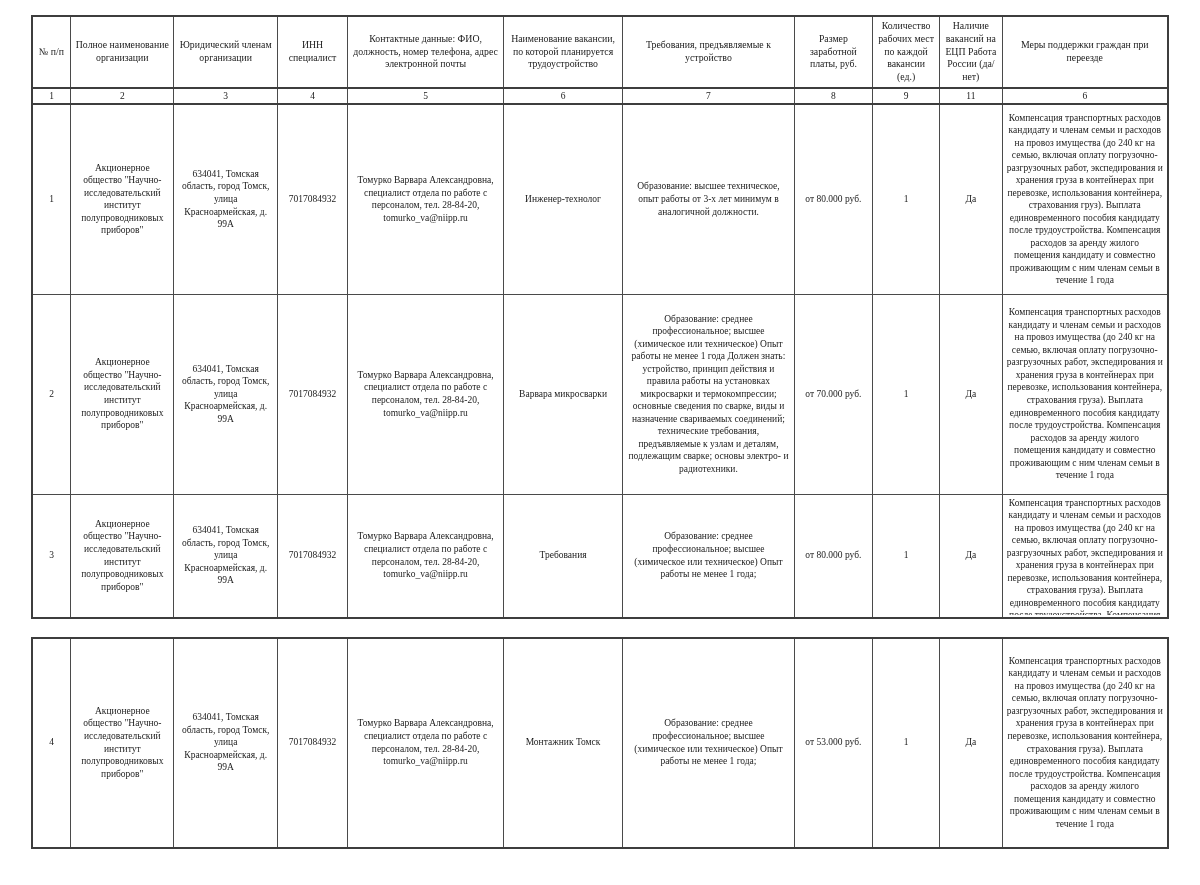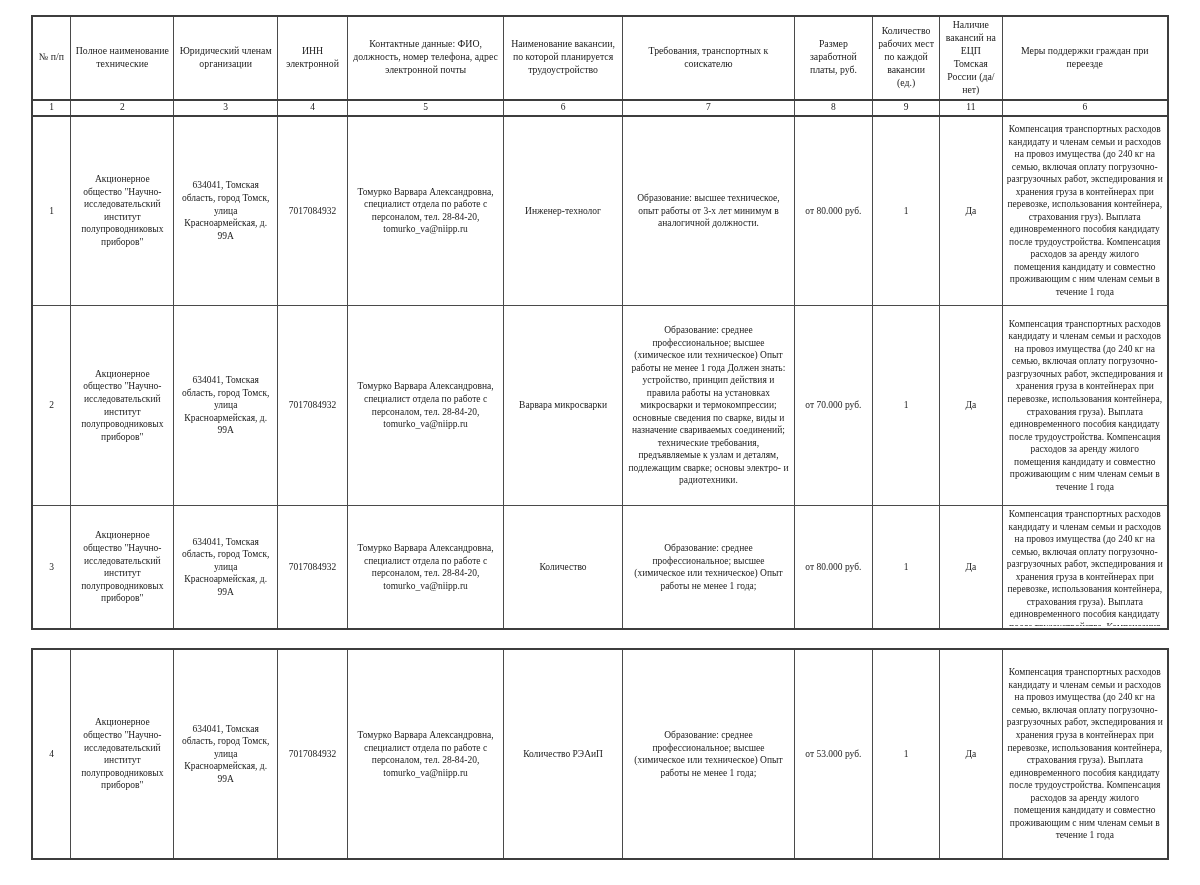--- a/index.html
+++ b/index.html
@@ -60,29 +60,29 @@
       <col style="width:15.1%">
         <col style="width:6.9%">
         <col style="width:5.9%">
       <col style="width:5.5%">
         <col style="width:14.6%">
     </colgroup>
 
     <tbody>
         <tr class="hdr">
       <td>№ п/п</td>
-      <td>Полное наименование технические</td>
+      <td>Полное наименование организации</td>
       <td>Юридический членам организации</td>
-      <td>ИНН электронной</td>
+      <td>ИНН специалист</td>
       <td>Контактные данные: ФИО, должность, номер телефона, адрес электронной почты</td>
       <td>Наименование вакансии, по которой планируется трудоустройство</td>
-      <td>Требования, транспортных к соискателю</td>
+      <td>Требования, предъявляемые к устройство</td>
       <td>Размер заработной платы, руб.</td>
       <td>Количество рабочих мест по каждой вакансии (ед.)</td>
-      <td>Наличие вакансий на ЕЦП Томская России (да/нет)</td>
+      <td>Наличие вакансий на ЕЦП Работа России (да/нет)</td>
       <td>Меры поддержки граждан при переезде</td>
     </tr>
 
     <tr class="numrow">
       <td>1</td>
       <td>2</td>
       <td>3</td>
       <td>4</td>
       <td>5</td>
       <td>6</td>
@@ -120,21 +120,21 @@
       <td>Да</td>
       <td>Компенсация транспортных расходов кандидату и членам семьи и расходов на провоз имущества (до 240 кг на семью, включая оплату погрузочно-разгрузочных работ, экспедирования и хранения груза в контейнерах при перевозке, использования контейнера, страхования груза). Выплата единовременного пособия кандидату после трудоустройства. Компенсация расходов за аренду жилого помещения кандидату и совместно проживающим с ним членам семьи в течение 1 года</td>
     </tr>
 
     <tr class="r3">
       <td>3</td>
       <td>Акционерное общество "Научно-исследовательский институт полупроводниковых приборов"</td>
       <td>634041, Томская область, город Томск, улица Красноармейская, д. 99А</td>
       <td>7017084932</td>
       <td>Томурко Варвара Александровна, специалист отдела по работе с персоналом, тел. 28-84-20, tomurko_va@niipp.ru</td>
-      <td>Количество</td>
+      <td>Требования</td>
       <td>Образование: среднее профессиональное; высшее (химическое или техническое) Опыт работы не менее 1 года;</td>
       <td>от 80.000 руб.</td>
       <td>1</td>
       <td>Да</td>
       <td class="support-top">
         <div class="clip">Компенсация транспортных расходов кандидату и членам семьи и расходов на провоз имущества (до 240 кг на семью, включая оплату погрузочно-разгрузочных работ, экспедирования и хранения груза в контейнерах при перевозке, использования контейнера, страхования груза). Выплата единовременного пособия кандидату после трудоустройства. Компенсация</div>
       </td>
     </tr>
   </tbody>
     </table>
@@ -156,21 +156,21 @@
         <col style="width:14.6%">
     </colgroup>
 
     <tbody>
         <tr class="r4">
       <td>4</td>
       <td>Акционерное общество "Научно-исследовательский институт полупроводниковых приборов"</td>
       <td>634041, Томская область, город Томск, улица Красноармейская, д. 99А</td>
       <td>7017084932</td>
       <td>Томурко Варвара Александровна, специалист отдела по работе с персоналом, тел. 28-84-20, tomurko_va@niipp.ru</td>
-      <td>Количество РЭАиП</td>
+      <td>Монтажник Томск</td>
       <td>Образование: среднее профессиональное; высшее (химическое или техническое) Опыт работы не менее 1 года;</td>
       <td>от 53.000 руб.</td>
       <td>1</td>
       <td>Да</td>
       <td>Компенсация транспортных расходов кандидату и членам семьи и расходов на провоз имущества (до 240 кг на семью, включая оплату погрузочно-разгрузочных работ, экспедирования и хранения груза в контейнерах при перевозке, использования контейнера, страхования груза). Выплата единовременного пособия кандидату после трудоустройства. Компенсация расходов за аренду жилого помещения кандидату и совместно проживающим с ним членам семьи в течение 1 года</td>
     </tr>
   </tbody>
     </table>
 
 </div>

